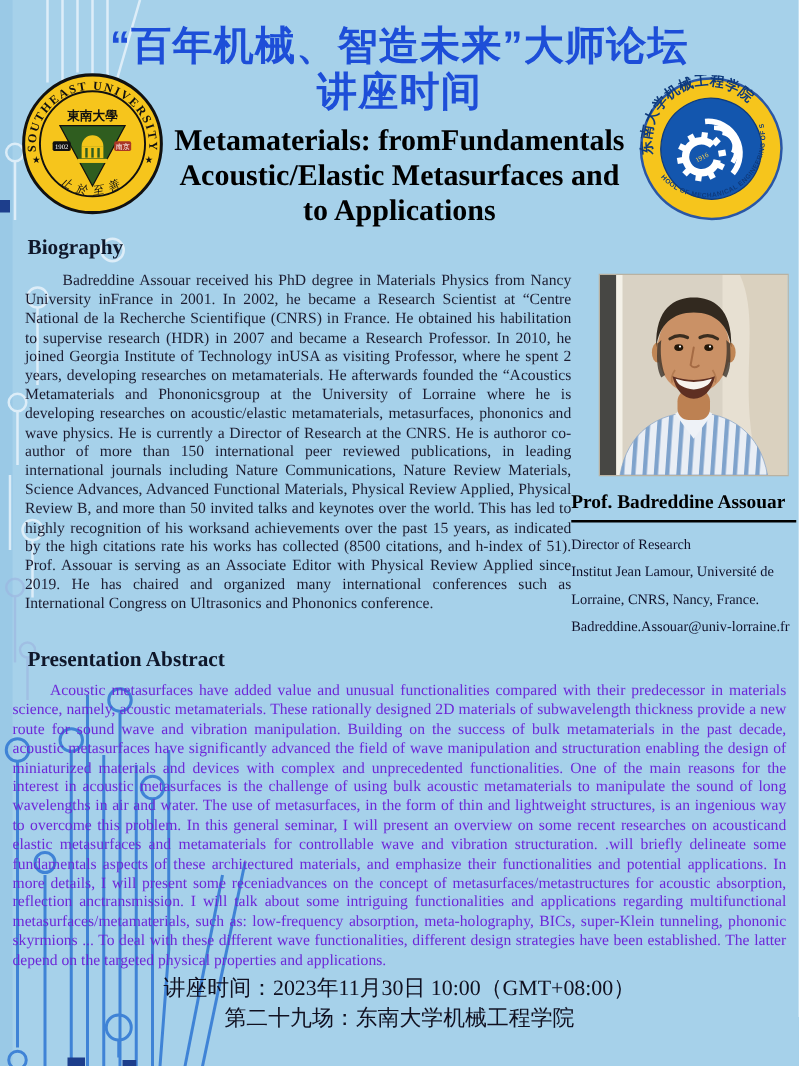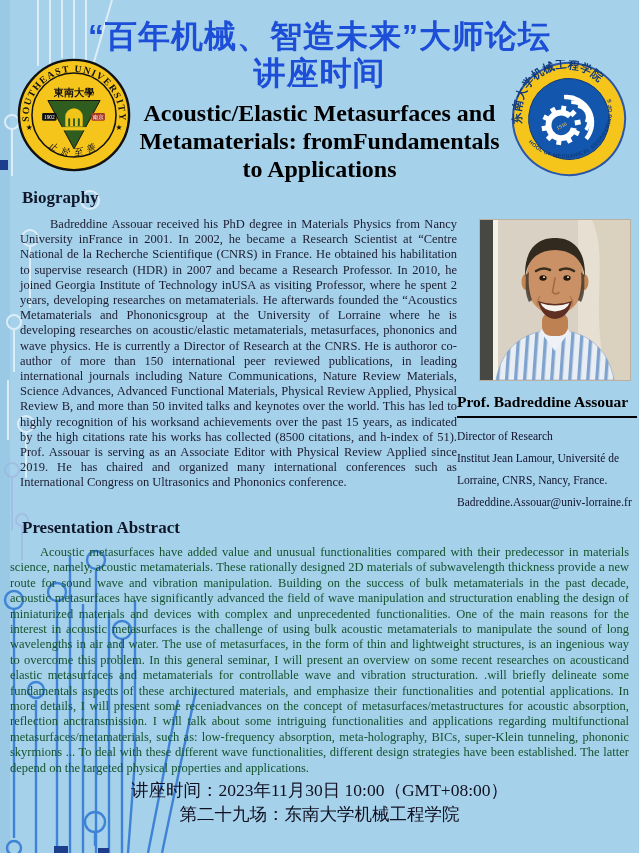--- a/index.html
+++ b/index.html
@@ -67,21 +67,21 @@
     line-height:22px;
     white-space:nowrap;
     color:#10102a;
   }
   .abstract-text{
     margin:4px 10px 0 10px;
     font-size:12.5px;
     line-height:15.4px;
     text-align:justify;
     text-indent:30px;
-    color:#14532d;
+    color:#6d28d9;
   }
   .footer{
     margin-top:2px;
     text-align:center;
     font-size:17.5px;
     line-height:24px;
     color:#101020;
     font-weight:500;
   }
 </style>
@@ -217,22 +217,22 @@
     </svg>
   </div>
 
   <div class="content">
 
     <div class="title-cn">
       <div>“百年机械、智造未来”大师论坛</div>
       <div>讲座时间</div>
     </div>
     <div class="title-en">
+      <div>Metamaterials: fromFundamentals</div>
       <div>Acoustic/Elastic Metasurfaces and</div>
-      <div>Metamaterials: fromFundamentals</div>
       <div>to Applications</div>
     </div>
 
     <h2 class="section-heading">Biography</h2>
     <div class="bio-row">
       <p class="bio-text">Badreddine Assouar received his PhD degree in Materials Physics from Nancy University inFrance in 2001. In 2002, he became a Research Scientist at “Centre National de la Recherche Scientifique (CNRS) in France. He obtained his habilitation to supervise research (HDR) in 2007 and became a Research Professor. In 2010, he joined Georgia Institute of Technology inUSA as visiting Professor, where he spent 2 years, developing researches on metamaterials. He afterwards founded the “Acoustics Metamaterials and Phononicsgroup at the University of Lorraine where he is developing researches on acoustic/elastic metamaterials, metasurfaces, phononics and wave physics. He is currently a Director of Research at the CNRS. He is authoror co-author of more than 150 international peer reviewed publications, in leading international journals including Nature Communications, Nature Review Materials, Science Advances, Advanced Functional Materials, Physical Review Applied, Physical Review B, and more than 50 invited talks and keynotes over the world. This has led to highly recognition of his worksand achievements over the past 15 years, as indicated by the high citations rate his works has collected (8500 citations, and h-index of 51). Prof. Assouar is serving as an Associate Editor with Physical Review Applied since 2019. He has chaired and organized many international conferences such as International Congress on Ultrasonics and Phononics conference.</p>
       <aside class="profile">
 
         <svg class="photo" width="150" height="160" viewBox="0 0 150 160">
           <defs>

